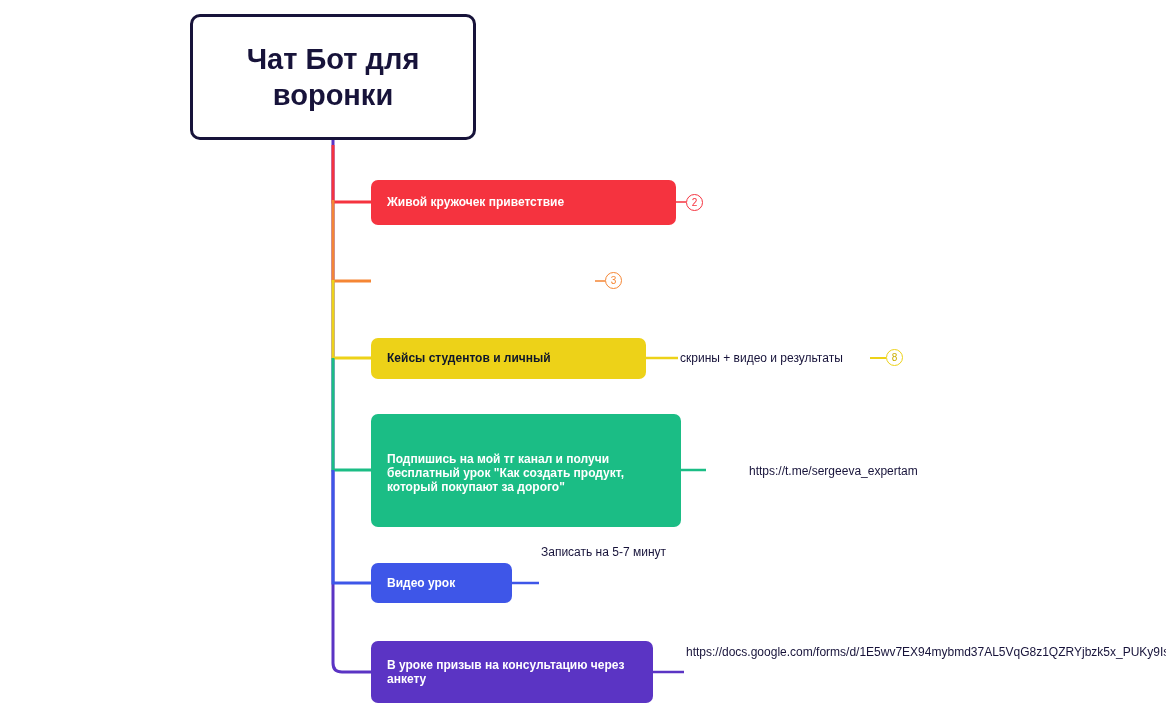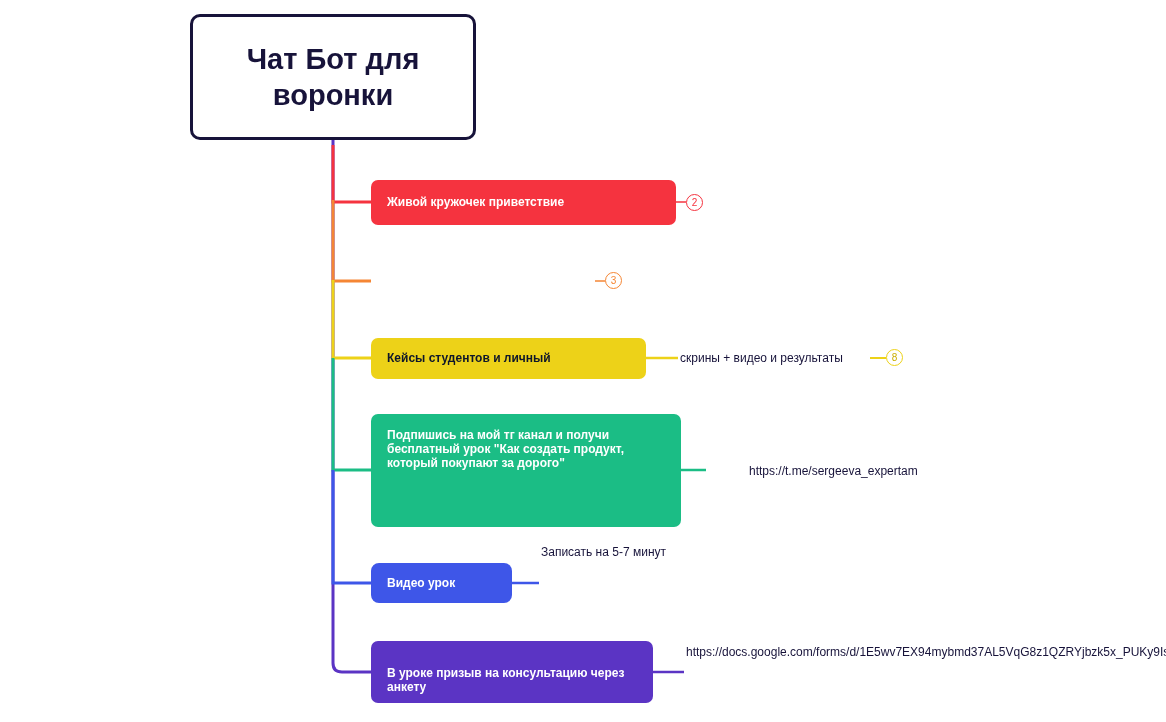--- a/index.html
+++ b/index.html
@@ -68,23 +68,23 @@
   }
   .child .node-text {
     color: #ffffff;
     font-size: 12px;
   }
 
   #node-1 { left: 371px; top: 180px; width: 305px; height: 45px; background: #f5333f; }
   #node-2 { left: 371px; top: 261px; width: 224px; height: 40px; background: #f58634; }
   #node-3 { left: 371px; top: 338px; width: 275px; height: 41px; background: #edd218; }
   #node-3 .node-text { color: #0f172a; }
-  #node-4 { left: 371px; top: 414px; width: 310px; height: 113px; background: #1bbd85; align-items: flex-start; padding-top: 14px; }
-  #node-5 { left: 371px; top: 563px; width: 141px; height: 40px; background: #3e56e8; border-radius: 8px; }
-  #node-6 { left: 371px; top: 641px; width: 282px; height: 62px; background: #5b34c4; align-items: flex-end; }
+  #node-4 { left: 371px; top: 414px; width: 310px; height: 113px; background: #1bbd85; align-items: center; padding-top: 14px; }
+  #node-5 { left: 371px; top: 563px; width: 141px; height: 40px; background: #3e56e8; }
+  #node-6 { left: 371px; top: 641px; width: 282px; height: 62px; background: #5b34c4; }
 
   
   .side-label {
     position: absolute;
     font-size: 12px;
     color: #17133a;
     line-height: 1.38;
     text-align: center;
   }
   #label-3 { left: 680px; top: 350px; }

